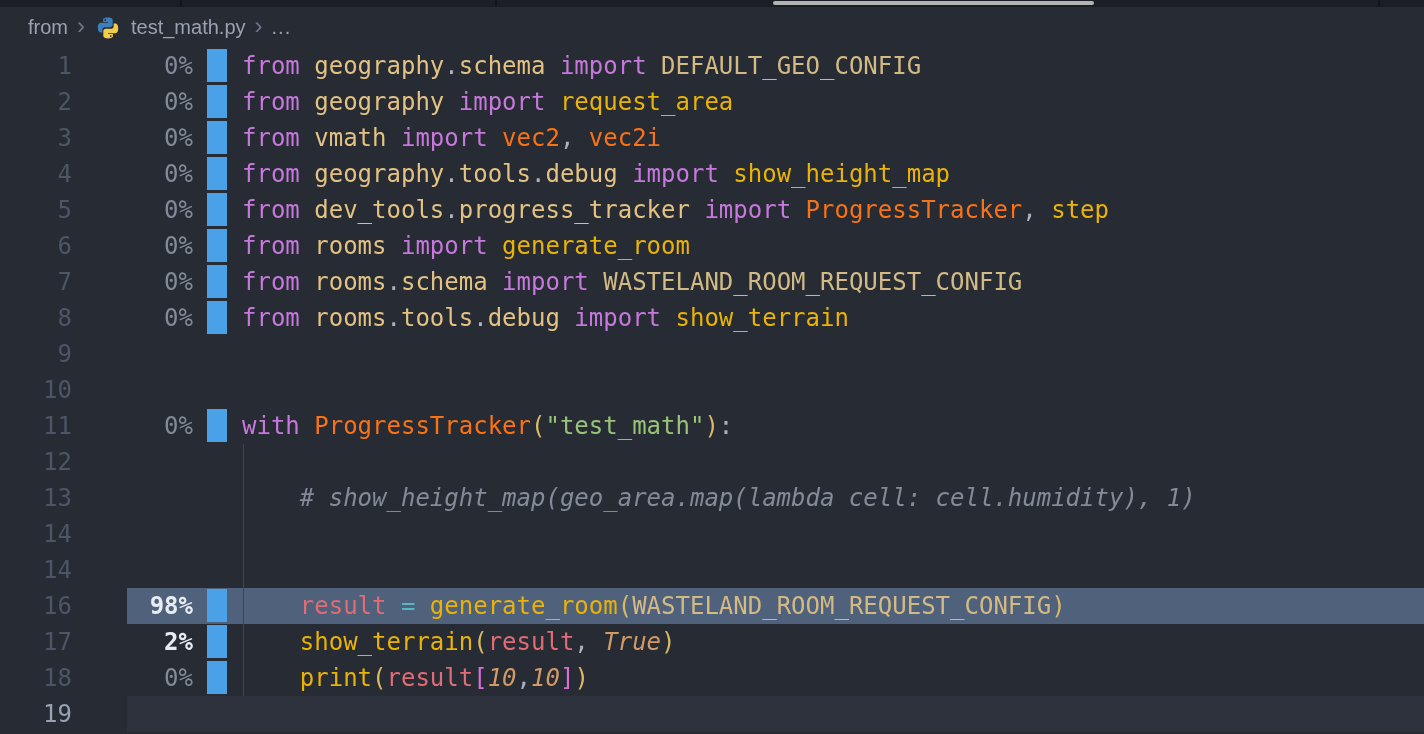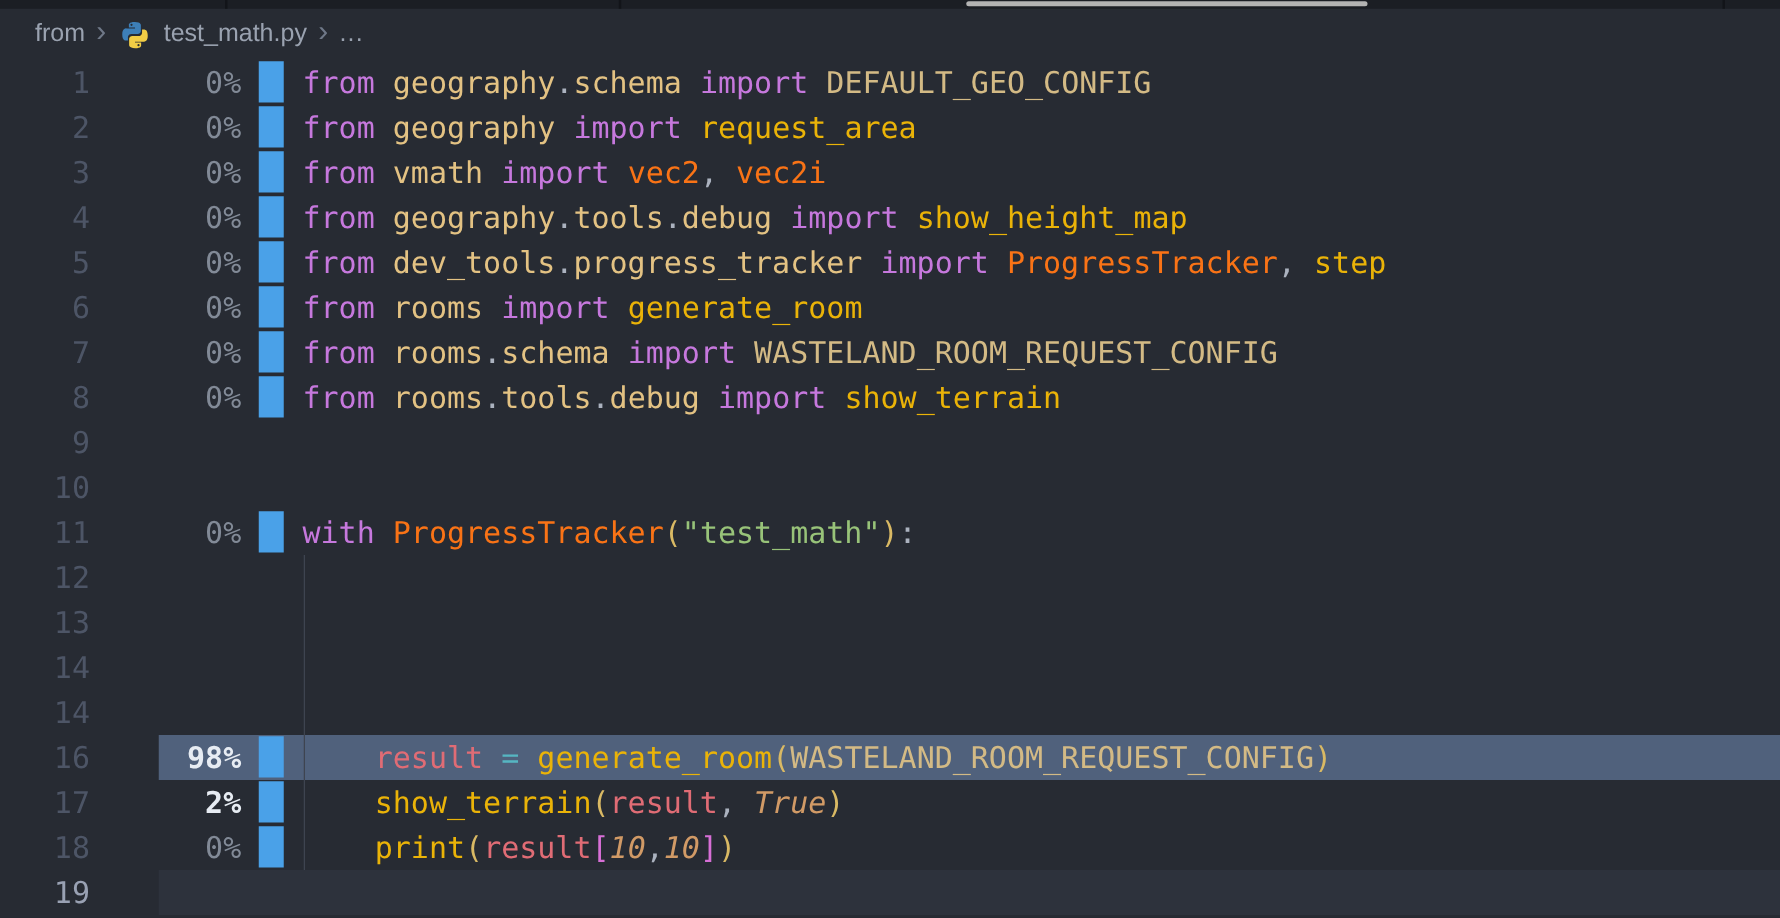--- a/index.html
+++ b/index.html
@@ -117,20 +117,20 @@
     <div class="line"><div class="gutter-num">3</div><div class="gutter-pct">0%</div><div class="marker-slot"><div class="cov-marker"></div></div><div class="code"><span class="tk-kw">from</span><span class="tk-txt"> </span><span class="tk-mod">vmath</span><span class="tk-txt"> </span><span class="tk-kw">import</span><span class="tk-txt"> </span><span class="tk-cls">vec2</span><span class="tk-punc">,</span><span class="tk-txt"> </span><span class="tk-cls">vec2i</span></div></div>
     <div class="line"><div class="gutter-num">4</div><div class="gutter-pct">0%</div><div class="marker-slot"><div class="cov-marker"></div></div><div class="code"><span class="tk-kw">from</span><span class="tk-txt"> </span><span class="tk-mod">geography</span><span class="tk-punc">.</span><span class="tk-mod">tools</span><span class="tk-punc">.</span><span class="tk-mod">debug</span><span class="tk-txt"> </span><span class="tk-kw">import</span><span class="tk-txt"> </span><span class="tk-fn">show_height_map</span></div></div>
     <div class="line"><div class="gutter-num">5</div><div class="gutter-pct">0%</div><div class="marker-slot"><div class="cov-marker"></div></div><div class="code"><span class="tk-kw">from</span><span class="tk-txt"> </span><span class="tk-mod">dev_tools</span><span class="tk-punc">.</span><span class="tk-mod">progress_tracker</span><span class="tk-txt"> </span><span class="tk-kw">import</span><span class="tk-txt"> </span><span class="tk-cls">ProgressTracker</span><span class="tk-punc">,</span><span class="tk-txt"> </span><span class="tk-fn">step</span></div></div>
     <div class="line"><div class="gutter-num">6</div><div class="gutter-pct">0%</div><div class="marker-slot"><div class="cov-marker"></div></div><div class="code"><span class="tk-kw">from</span><span class="tk-txt"> </span><span class="tk-mod">rooms</span><span class="tk-txt"> </span><span class="tk-kw">import</span><span class="tk-txt"> </span><span class="tk-fn">generate_room</span></div></div>
     <div class="line"><div class="gutter-num">7</div><div class="gutter-pct">0%</div><div class="marker-slot"><div class="cov-marker"></div></div><div class="code"><span class="tk-kw">from</span><span class="tk-txt"> </span><span class="tk-mod">rooms</span><span class="tk-punc">.</span><span class="tk-mod">schema</span><span class="tk-txt"> </span><span class="tk-kw">import</span><span class="tk-txt"> </span><span class="tk-const">WASTELAND_ROOM_REQUEST_CONFIG</span></div></div>
     <div class="line"><div class="gutter-num">8</div><div class="gutter-pct">0%</div><div class="marker-slot"><div class="cov-marker"></div></div><div class="code"><span class="tk-kw">from</span><span class="tk-txt"> </span><span class="tk-mod">rooms</span><span class="tk-punc">.</span><span class="tk-mod">tools</span><span class="tk-punc">.</span><span class="tk-mod">debug</span><span class="tk-txt"> </span><span class="tk-kw">import</span><span class="tk-txt"> </span><span class="tk-fn">show_terrain</span></div></div>
     <div class="line"><div class="gutter-num">9</div><div class="gutter-pct"></div><div class="marker-slot"></div><div class="code"></div></div>
     <div class="line"><div class="gutter-num">10</div><div class="gutter-pct"></div><div class="marker-slot"></div><div class="code"></div></div>
     <div class="line"><div class="gutter-num">11</div><div class="gutter-pct">0%</div><div class="marker-slot"><div class="cov-marker"></div></div><div class="code"><span class="tk-kw">with</span><span class="tk-txt"> </span><span class="tk-cls">ProgressTracker</span><span class="tk-p1">(</span><span class="tk-str">"test_math"</span><span class="tk-p1">)</span><span class="tk-punc">:</span></div></div>
     <div class="line guide"><div class="gutter-num">12</div><div class="gutter-pct"></div><div class="marker-slot"></div></div>
-    <div class="line guide"><div class="gutter-num">13</div><div class="gutter-pct"></div><div class="marker-slot"></div></div>
+    <div class="line guide"><div class="gutter-num">13</div><div class="gutter-pct"></div><div class="marker-slot"></div><div class="code"><span class="tk-txt">    </span><span class="tk-cmt"># show_height_map(geo_area.map(lambda cell: cell.humidity), 1)</span></div></div>
     <div class="line guide"><div class="gutter-num">14</div><div class="gutter-pct"></div><div class="marker-slot"></div></div>
     <div class="line guide"><div class="gutter-num">14</div><div class="gutter-pct"></div><div class="marker-slot"></div><div class="code"></div></div>
     <div class="line hl guide"><div class="gutter-num">16</div><div class="gutter-pct hot">98%</div><div class="marker-slot"><div class="cov-marker"></div></div><div class="code"><span class="tk-txt">    </span><span class="tk-var">result</span><span class="tk-txt"> </span><span class="tk-op">=</span><span class="tk-txt"> </span><span class="tk-fn">generate_room</span><span class="tk-p1">(</span><span class="tk-const">WASTELAND_ROOM_REQUEST_CONFIG</span><span class="tk-p1">)</span></div></div>
     <div class="line guide"><div class="gutter-num">17</div><div class="gutter-pct hot">2%</div><div class="marker-slot"><div class="cov-marker"></div></div><div class="code"><span class="tk-txt">    </span><span class="tk-fn">show_terrain</span><span class="tk-p1">(</span><span class="tk-var">result</span><span class="tk-punc">,</span><span class="tk-txt"> </span><span class="tk-num">True</span><span class="tk-p1">)</span></div></div>
     <div class="line guide"><div class="gutter-num">18</div><div class="gutter-pct">0%</div><div class="marker-slot"><div class="cov-marker"></div></div><div class="code"><span class="tk-txt">    </span><span class="tk-fn">print</span><span class="tk-p1">(</span><span class="tk-var">result</span><span class="tk-p2">[</span><span class="tk-num">10</span><span class="tk-punc">,</span><span class="tk-num">10</span><span class="tk-p2">]</span><span class="tk-p1">)</span></div></div>
     <div class="line active"><div class="gutter-num">19</div><div class="gutter-pct"></div><div class="marker-slot"></div><div class="code"></div></div>
   </div>
 
 </body></html>

